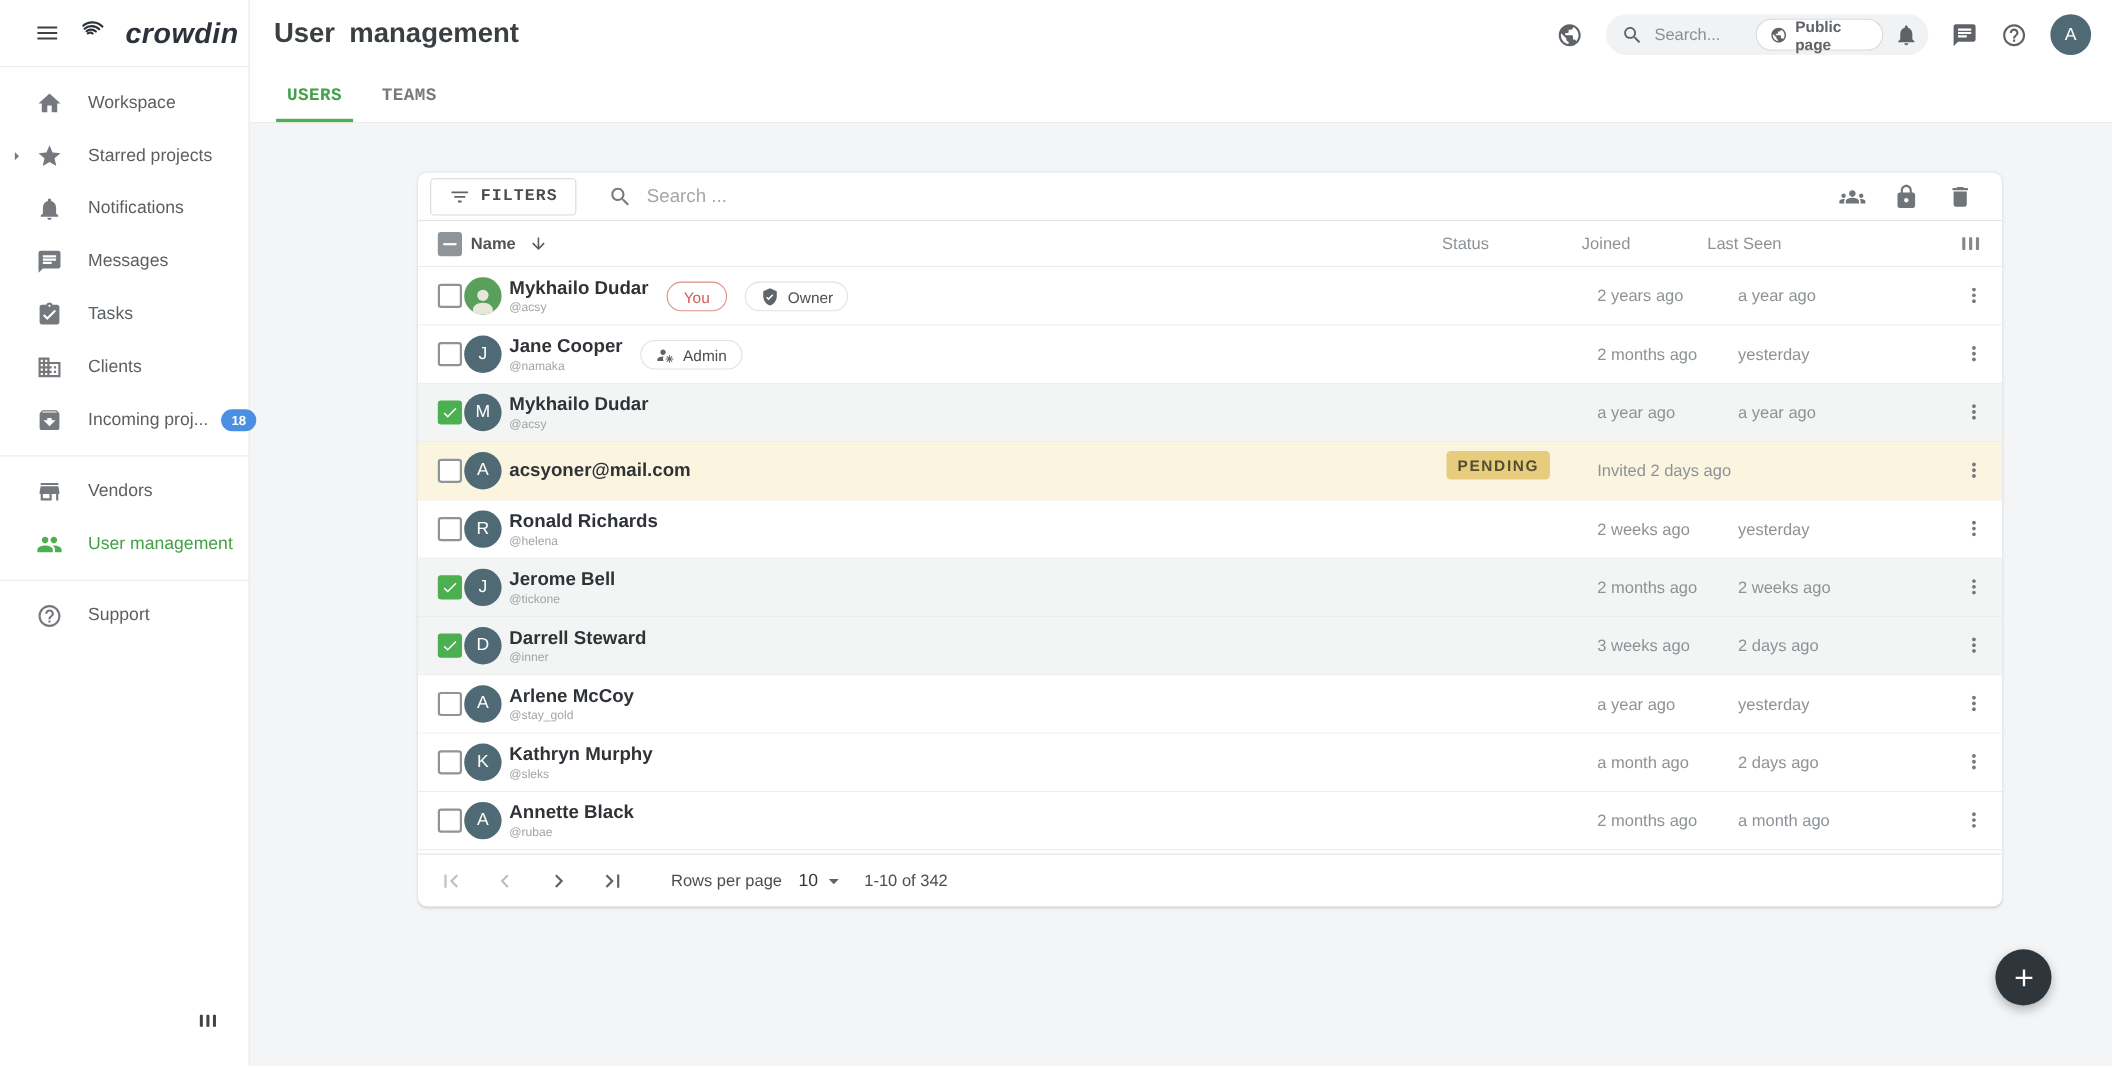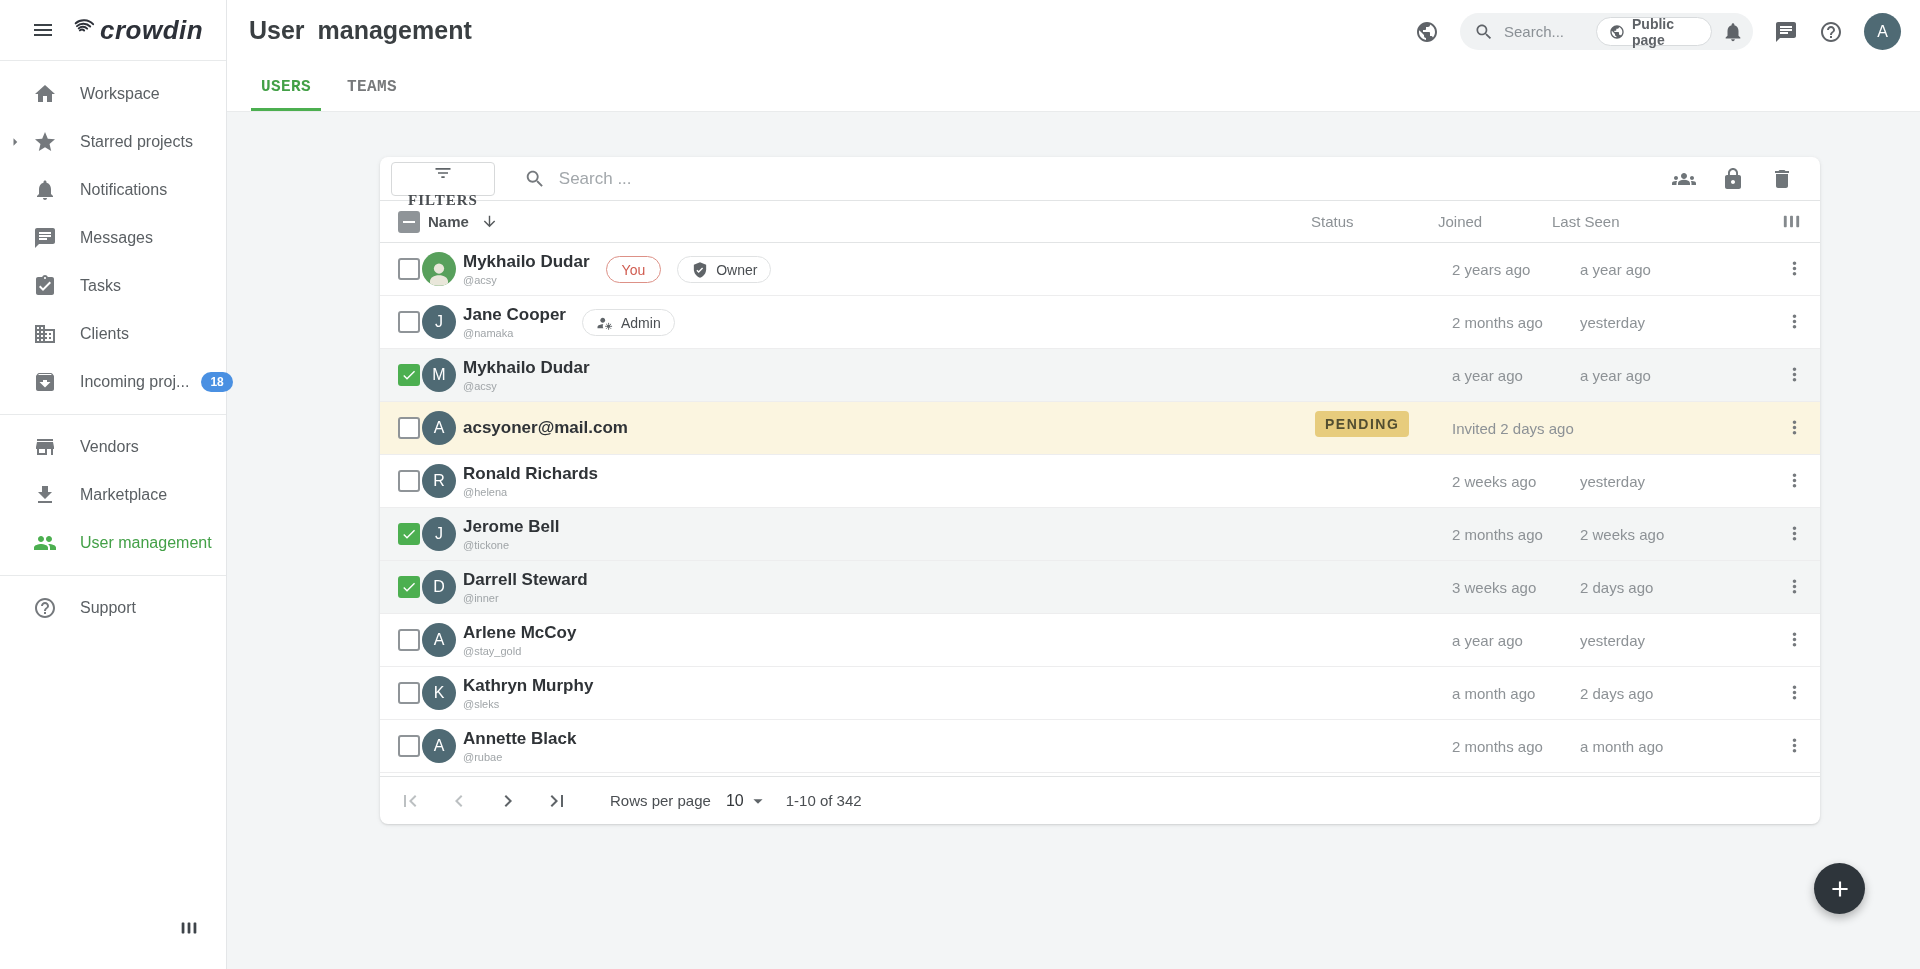--- a/index.html
+++ b/index.html
@@ -6,21 +6,21 @@
   html,body { width:1920px; height:969px; overflow:hidden; }
   body { font-family:"Liberation Sans", sans-serif; background:#f3f5f6; color:#3c4043; position:relative; }
   .icon { display:inline-flex; align-items:center; justify-content:center; }
   .icon svg { display:block; fill:currentColor; }
 
   
   .sidebar { position:absolute; left:0; top:0; width:227px; height:969px; background:#fff; border-right:1px solid #e4e6e8; z-index:5; }
   .logo-row { height:61px; border-bottom:1px solid #e8eaeb; display:flex; align-items:center; padding-left:31px; }
   .hamburger { color:#3c4247; cursor:pointer; }
   .logo { display:flex; align-items:center; margin-left:11px; color:#2d3139; }
-  .logo-text { font-style:italic; font-weight:bold; font-size:26px; letter-spacing:.5px; margin-left:2px; }
+  .logo-text { font-style:italic; font-weight:bold; font-size:26px; letter-spacing:.5px; margin-left:16px; }
   .nav { position:absolute; top:70px; left:0; right:0; }
   .nav-item { height:48px; display:flex; align-items:center; padding-left:33px; position:relative; cursor:pointer; color:#5a5f63; }
   .nav-item .icon { color:#75797d; }
   .nav-item .lbl { margin-left:23px; font-size:16px; white-space:nowrap; }
   .nav-item.active { color:#43a047; }
   .nav-item.active .icon { color:#4caf50; }
   .nav-item .expander { position:absolute; left:6px; color:#75797d; }
   .nav-badge { margin-left:12px; background:#4a90e2; color:#fff; font-size:12px; font-weight:bold; padding:3px 9px; border-radius:11px; }
   .nav-divider { height:1px; background:#e8eaeb; margin:8px 0; }
   .panel-toggle { position:absolute; left:178px; top:917px; color:#3e444a; cursor:pointer; }
@@ -38,21 +38,21 @@
   .global-search { border:none; outline:none; background:transparent; font-size:15px; color:#3c4043; margin-left:10px; width:92px; font-family:"Liberation Sans",sans-serif; }
   .global-search::placeholder { color:#8a9095; }
   .public-pill { margin-left:auto; height:29px; background:#fff; border:1px solid #d8dbdd; border-radius:15px; display:flex; align-items:center; gap:7px; padding:0 12px; cursor:pointer; color:#5f6368; }
   .public-pill .txt { font-size:14px; font-weight:bold; }
   .bell-btn { margin-left:10px; color:#5f6368; cursor:pointer; }
   .tb-avatar { width:37px; height:37px; border-radius:50%; background:#4f6a74; color:#fff; display:flex; align-items:center; justify-content:center; font-size:16px; cursor:pointer; }
 
   
   .card { position:absolute; left:380px; top:157px; width:1440px; height:667px; background:#fff; border-radius:8px; box-shadow:0 1px 2px rgba(0,0,0,.1), 0 1px 5px rgba(0,0,0,.07); }
   .card-toolbar { height:44px; display:flex; align-items:center; padding:0 26px 0 11px; border-bottom:1px solid #e2e4e5; }
-  .filters-btn { display:flex; align-items:center; gap:9px; height:34px; padding:0 16px; border:1px solid #d7d9da; border-radius:4px; background:#fff; color:#4a4e52; font-size:15px; font-weight:bold; letter-spacing:1px; cursor:pointer; font-family:Liberation Serif, serif;flex-direction:column; }
+  .filters-btn { display:flex; align-items:center; gap:9px; height:34px; padding:0 16px; border:1px solid #d7d9da; border-radius:4px; background:#fff; color:#4a4e52; font-size:15px; font-weight:bold; letter-spacing:1px; cursor:pointer; font-family:Liberation Mono, monospace; }
   .filters-btn .icon { color:#5f6468; }
   .table-search { margin-left:29px; display:flex; align-items:center; gap:13px; flex:1; }
   .table-search .icon { color:#75797d; }
   .table-search input { border:none; outline:none; font-size:17px; color:#3c4043; width:400px; font-family:"Liberation Sans",sans-serif; }
   .table-search input::placeholder { color:#a2a7ab; }
   .bulk-actions { display:flex; align-items:center; gap:25px; }
   .bulk-actions .icon { color:#6f7579; cursor:pointer; }
 
   .thead { height:42px; position:relative; border-bottom:1px solid #e2e4e5; font-size:15px; color:#8d9296; }
   .thead .hname { position:absolute; left:48px; top:12px; color:#4f5356; font-weight:bold; }
@@ -187,28 +187,20 @@
       </div>
       <div class="nav-divider"></div>
       <div class="nav-item">
         <span class="icon">
           <svg width="24" height="24" viewBox="0 0 24 24">
             <path d="M20 4H4v2h16V4zm1 10v-2l-1-5H4l-1 5v2h1v6h10v-6h4v6h2v-6h1zm-9 4H6v-4h6v4z"></path>
           </svg>
         </span>
         <span class="lbl">Vendors</span>
       </div>
-      <div class="nav-item">
-        <span class="icon">
-          <svg width="24" height="24" viewBox="0 0 24 24">
-            <path d="M19 9h-4V3H9v6H5l7 7 7-7zM5 18v2h14v-2H5z"></path>
-          </svg>
-        </span>
-        <span class="lbl">Marketplace</span>
-      </div>
       <div class="nav-item active">
         <span class="icon">
           <svg width="24" height="24" viewBox="0 0 24 24">
             <path d="M16 11c1.66 0 2.99-1.34 2.99-3S17.66 5 16 5c-1.66 0-3 1.34-3 3s1.34 3 3 3zm-8 0c1.66 0 2.99-1.34 2.99-3S9.66 5 8 5C6.34 5 5 6.34 5 8s1.34 3 3 3zm0 2c-2.33 0-7 1.17-7 3.5V19h14v-2.5c0-2.33-4.67-3.5-7-3.5zm8 0c-.29 0-.62.02-.97.05 1.16.84 1.97 1.97 1.97 3.45V19h6v-2.5c0-2.33-4.67-3.5-7-3.5z"></path>
           </svg>
         </span>
         <span class="lbl">User management</span>
       </div>
       <div class="nav-divider"></div>
       <div class="nav-item">

